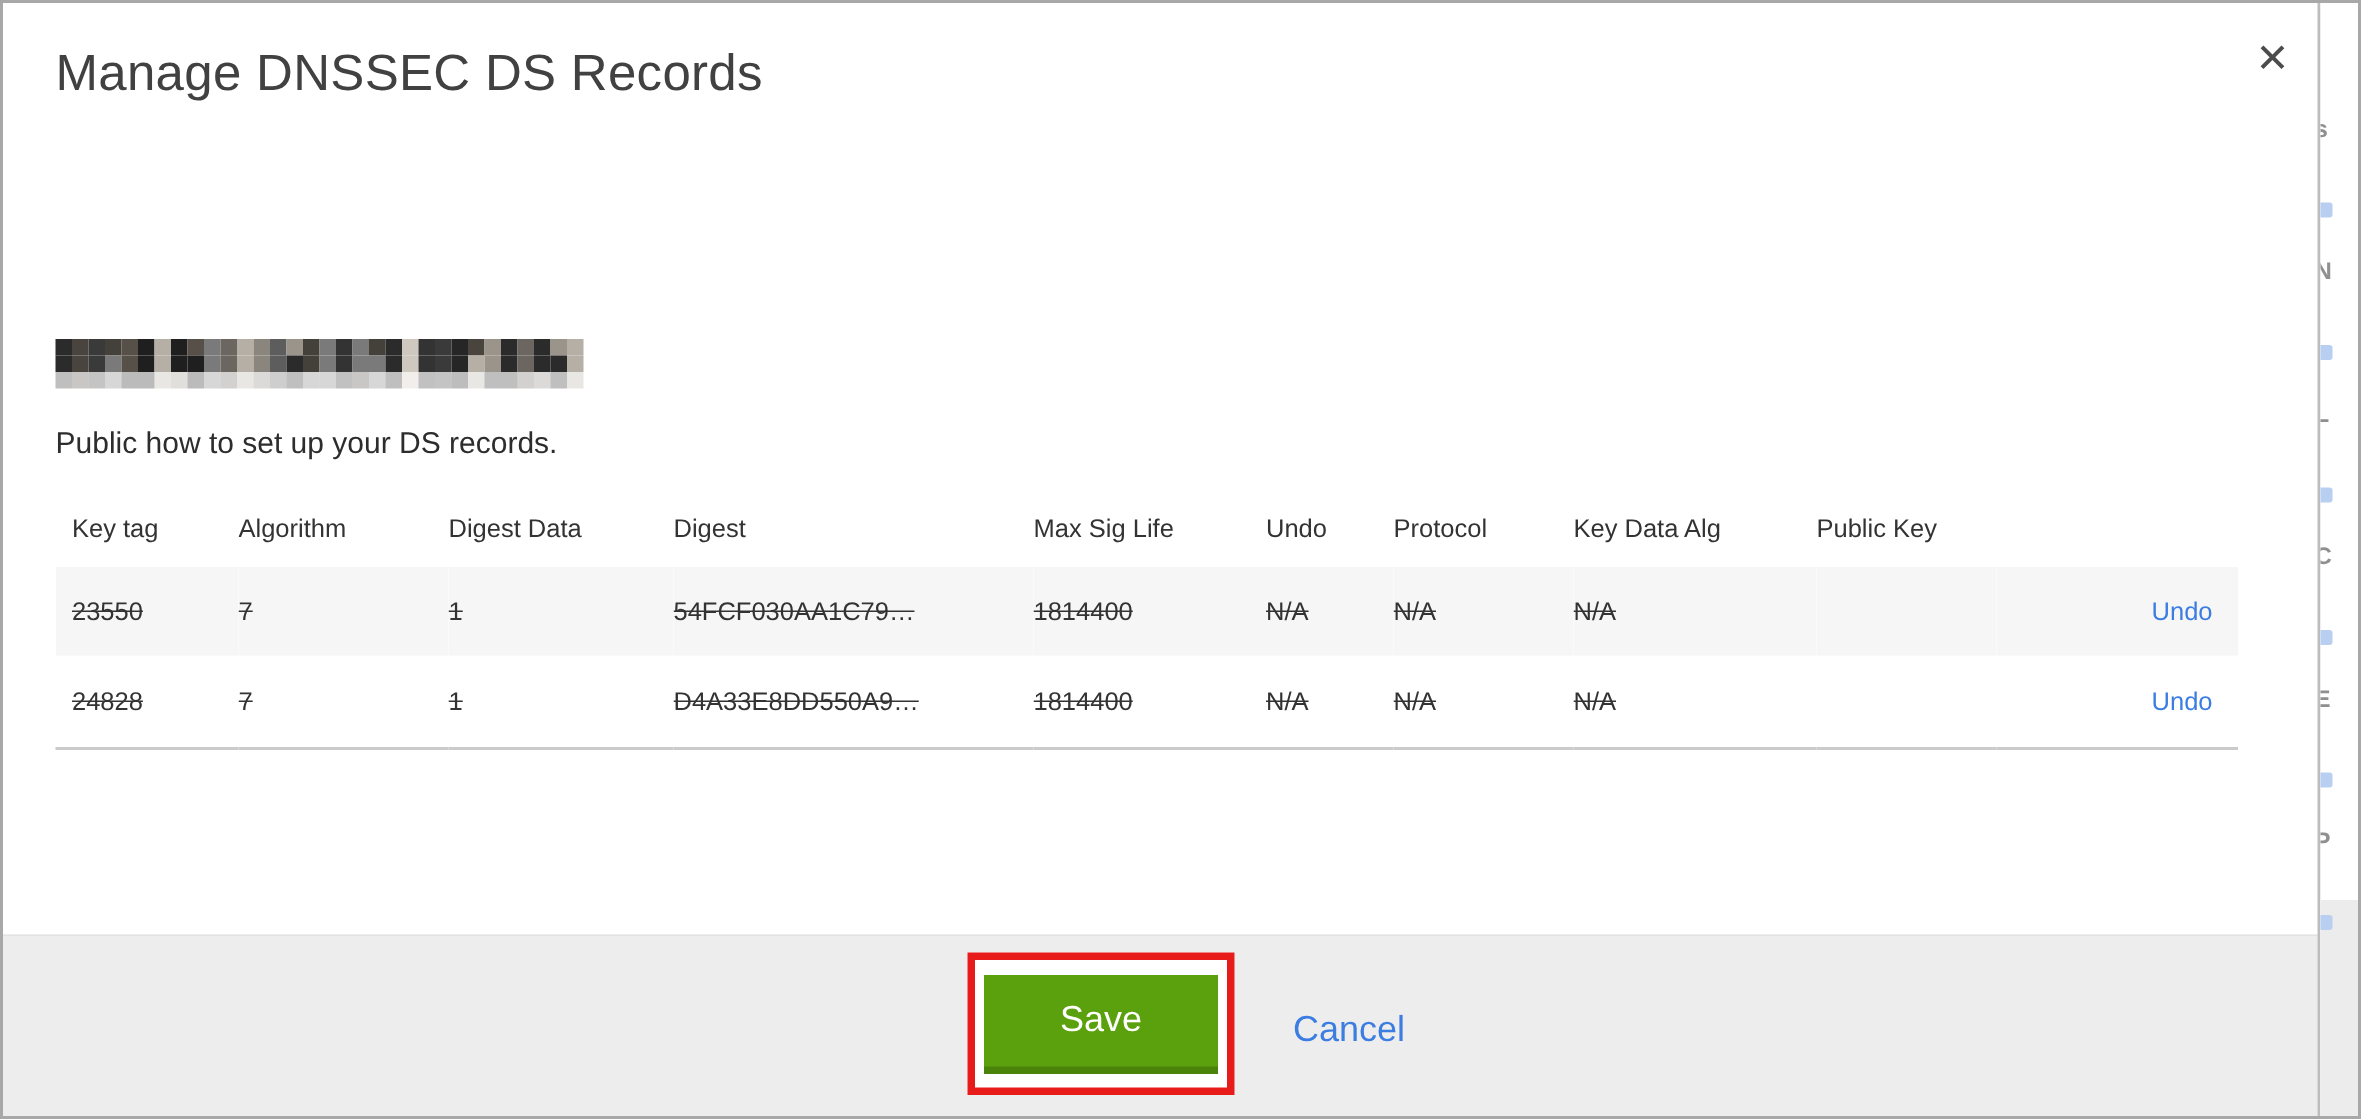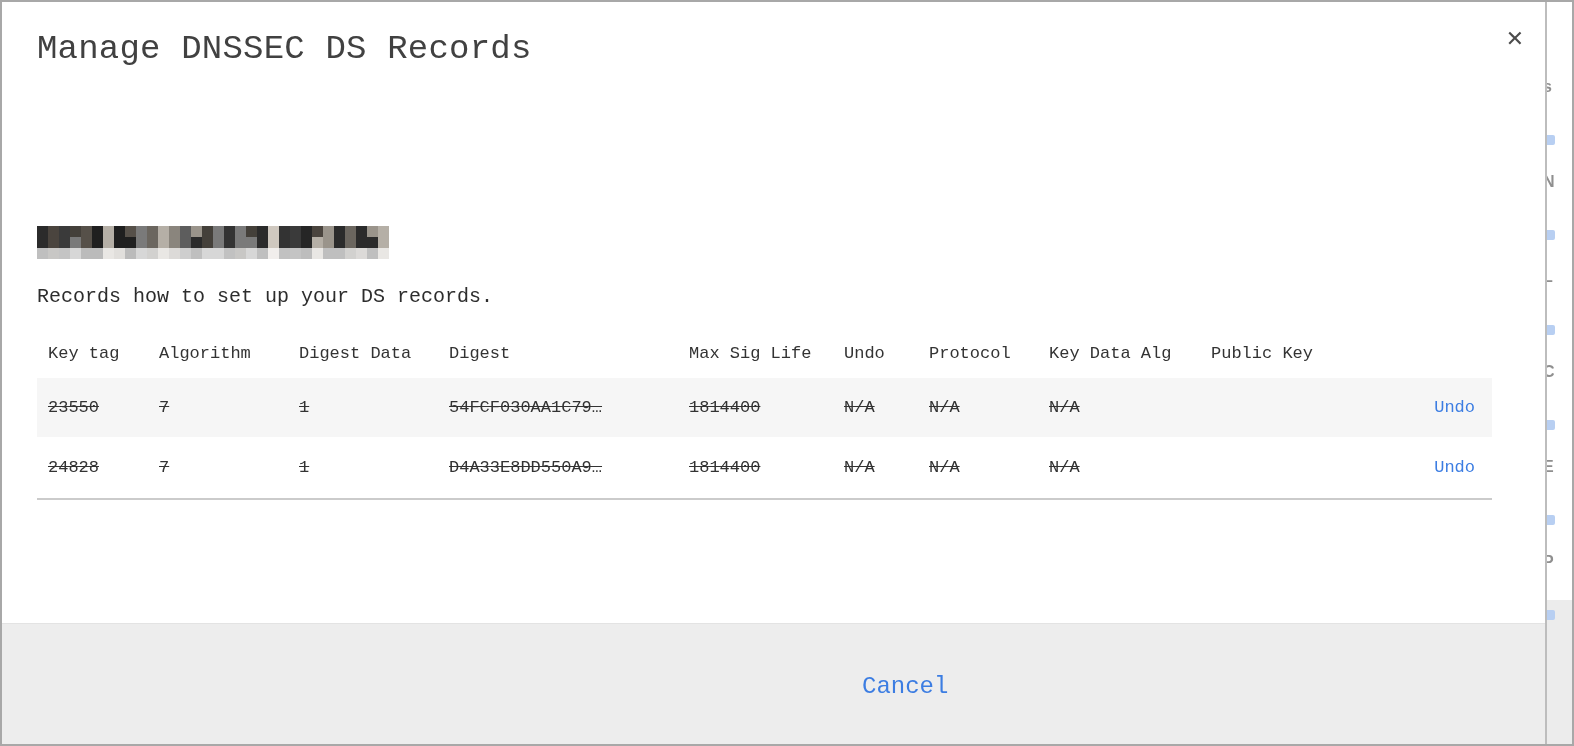--- a/index.html
+++ b/index.html
@@ -14,21 +14,21 @@
   * { margin:0; padding:0; box-sizing:border-box; }
   html,body { width:1574px; height:746px; }
   body {
     position:relative;
     border:2px solid #a8a8a8;
     background:#fff;
     font-family:"Liberation Sans","DejaVu Sans",sans-serif;
     overflow:hidden;
     color:#333;
   }
-  .modal { position:absolute; left:0; top:0; width:1405px; height:742px; background:#fff;font-family:Liberation Mono, monospace; }
+  .modal { position:absolute; left:0; top:0; width:1405px; height:742px; background:#fff; }
   .modal-right-edge { position:absolute; left:1543px; top:0; width:2px; height:742px; background:#bdbdbd; }
   .bg-sliver { position:absolute; left:1545px; top:0; width:25px; height:742px; background:#fff; overflow:hidden; }
   .bg-sliver .frag { position:absolute; left:-4px; font-size:16px; font-weight:700; color:#8f8f8f; }
   .bg-sliver .frag-link { position:absolute; left:-3px; width:11px; height:10px; border-radius:2px; background:#b8cff2; }
   .bg-sliver .sliver-gray { position:absolute; left:0; top:598px; width:25px; height:144px; background:#ececec; }
 
   .page-title {
     position:absolute; left:35px; top:28px;
     font-size:34px; font-weight:300; letter-spacing:0.2px; color:#414141;
   }
@@ -180,21 +180,21 @@
       <div style="background: rgb(38, 38, 38); opacity: 0.3;"></div>
       <div style="background: rgb(181, 175, 166); opacity: 0.3;"></div>
       <div style="background: rgb(43, 43, 43); opacity: 0.3;"></div>
       <div style="background: rgb(43, 43, 43); opacity: 0.3;"></div>
       <div style="background: rgb(107, 102, 95); opacity: 0.3;"></div>
       <div style="background: rgb(138, 133, 125); opacity: 0.3;"></div>
       <div style="background: rgb(43, 43, 43); opacity: 0.3;"></div>
       <div style="background: rgb(181, 175, 166); opacity: 0.3;"></div>
     </div>
 
-  <div class="subtitle">Records how to set up your DS records.</div>
+  <div class="subtitle">Public how to set up your DS records.</div>
 
   <table class="ds-table">
     <colgroup>
       <col style="width:122px">
         <col style="width:140px">
         <col style="width:150px">
       <col style="width:240px">
         <col style="width:155px">
         <col style="width:85px">
       <col style="width:120px">
@@ -239,20 +239,23 @@
           <td><span class="struck">N/A</span></td>
           <td><span class="struck">N/A</span></td>
           <td><span></span></td>
           <td class="action-cell"><a href="#" class="link">Undo</a></td>
         </tr>
       </tbody>
   </table>
 
 
   <div class="modal-footer"></div>
+  <div class="save-annotation">
+    <button class="save-btn">Save</button>
+  </div>
   <a href="#" class="link cancel-link">Cancel</a>
 </div>
 
 <div class="modal-right-edge"></div>
 <div class="bg-sliver">
   <div class="sliver-gray"></div>
 <span class="frag" style="top: 76px;">s</span>
     <span class="frag-link" style="top: 133px;"></span>
     <span class="frag" style="top: 171px;">N</span>
     <span class="frag-link" style="top: 228px;"></span>

